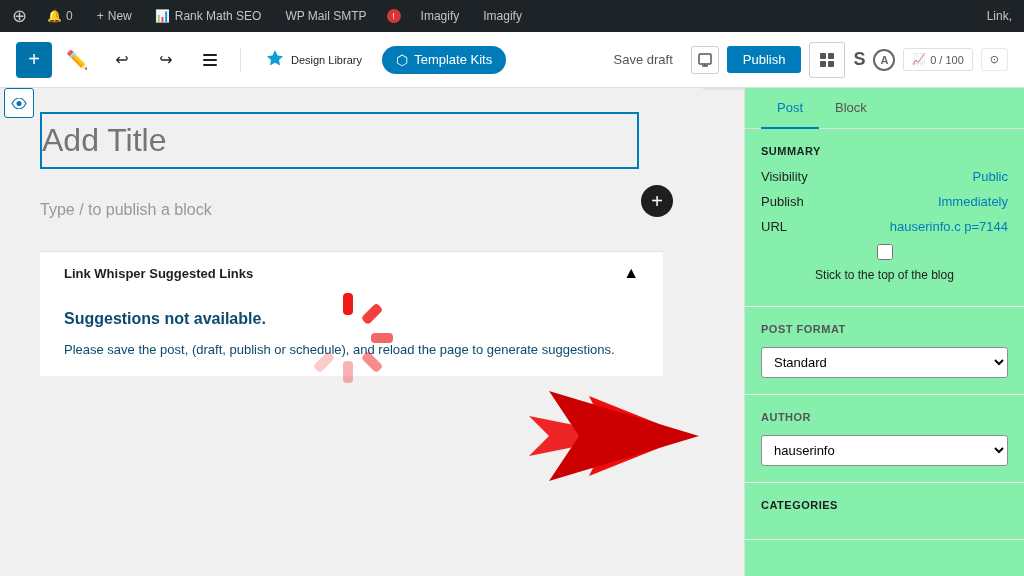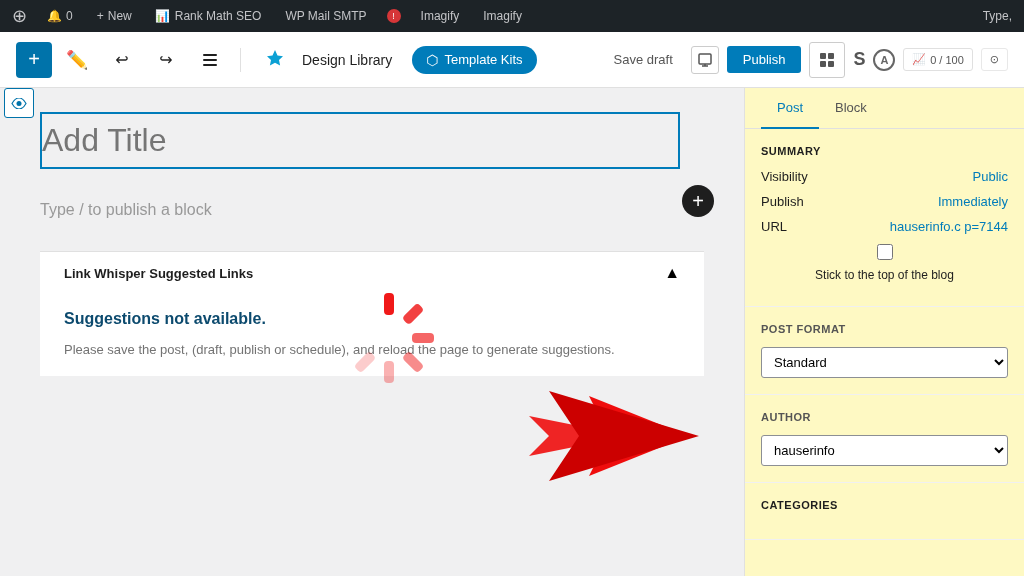--- a/index.html
+++ b/index.html
@@ -62,26 +62,26 @@
       cursor: pointer;
       display: flex;
       align-items: center;
       justify-content: center;
       font-size: 20px;
     }
     .toolbar-divider { width: 1px; height: 24px; background: #e0e0e0; margin: 0 4px; }
     .design-library-btn {
       display: flex;
       align-items: center;
-      gap: 17px;
+      gap: 6px;
       padding: 6px 12px;
       border: none;
       background: transparent;
       cursor: pointer;
-      font-size: 14px;
+      font-size: 11px;
       color: #1e1e1e;
       border-radius: 4px;
     }
     .design-library-icon { color: #0ba0d4; font-size: 16px; }
     .template-kits-btn {
       display: flex;
       align-items: center;
       gap: 6px;
       padding: 6px 14px;
       border: none;
@@ -210,29 +210,30 @@
       display: flex;
       align-items: center;
       justify-content: space-between;
       padding: 12px 24px;
       background: #fff;
       cursor: pointer;
     }
     .link-whisper-header-title { font-size: 13px; font-weight: 600; color: #1e1e1e; }
     .link-whisper-body { padding: 16px 24px; background: #fff; }
     .suggestions-title { font-size: 16px; font-weight: 700; color: #0c4a6e; margin-bottom: 12px; }
-    .suggestions-text { font-size: 13px; color: #737373; line-height: 1.5; }
+    .suggestions-text { font-size: 13px; color: #0c4a6e; line-height: 1.5; }
 
     
     .editor-sidebar {
       width: 280px;
-      background: #fef9c3;
+      background: #86efac;
       border-left: 1px solid #e0e0e0;
       overflow-y: auto;
       flex-shrink: 0;
+      margin-left: 41px;
     }
     .sidebar-tabs {
       display: flex;
       border-bottom: 1px solid #e0e0e0;
       padding: 0 16px;
     }
     .sidebar-tab {
       padding: 12px 16px;
       font-size: 13px;
       cursor: pointer;
@@ -293,21 +294,21 @@
     <span>WP Mail SMTP</span>
   </div>
   <div class="admin-bar-item" style="background:#d63638;border-radius:50%;width:14px;height:14px;display:flex;align-items:center;justify-content:center;font-size:9px;color:#fff;">!</div>
   <div class="admin-bar-item">
     <span>Imagify</span>
   </div>
   <div class="admin-bar-item">
     <span>Imagify</span>
   </div>
   <div class="admin-bar-right">
-    <span>Type,</span>
+    <span>Link,</span>
   </div>
 </div>
 
 <div class="editor-toolbar">
   <button class="toolbar-btn-blue">+</button>
   <button class="toolbar-btn" style="font-size:18px;">✏️</button>
   <button class="toolbar-btn" style="font-size:16px;">↩</button>
   <button class="toolbar-btn" style="font-size:16px;">↪</button>
   <button class="toolbar-btn">
     <svg width="18" height="18" viewBox="0 0 18 18" fill="none">

